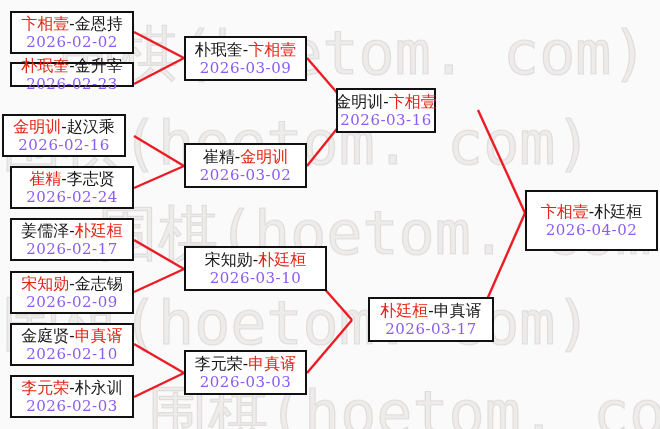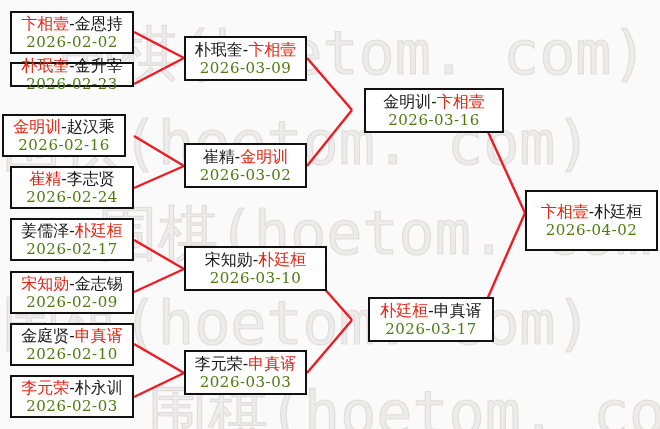--- a/index.html
+++ b/index.html
@@ -26,21 +26,21 @@
 
   
   .box{
     position:absolute;z-index:2;box-sizing:border-box;
     background:#ffffff;border:2px solid #111111;
     display:flex;flex-direction:column;align-items:center;justify-content:center;
     font-family:"DejaVu Serif","Liberation Serif",serif;
   }
   .names{font-size:16px;line-height:19px;color:#171717;white-space:nowrap;}
   .names .winner{color:var(--winner-red,#e42313);}
-  .date{font-size:15px;line-height:19px;color:#4d7c0f;letter-spacing:0.5px;}
+  .date{font-size:15px;line-height:19px;color:#8b5cf6;letter-spacing:0.5px;}
 </style>
 </head>
 <body>
 
 <div id="stage">
 
   <div class="wm" style="left:58px;top:18px">围棋(hoetom. com)</div>
   <div class="wm" style="left:2px;top:108px">围棋(hoetom. com)</div>
   <div class="wm" style="left:98px;top:198px">围棋(hoetom. com)</div>
   <div class="wm" style="left:2px;top:288px">围棋(hoetom. com)</div>
@@ -106,21 +106,21 @@
   </div>
   <div class="box" style="left:184px;top:246px;width:143px;height:45px">
     <div class="names"><span>宋知勋</span><span>-</span><span class="winner">朴廷桓</span></div>
     <div class="date">2026-03-10</div>
   </div>
   <div class="box" style="left:184px;top:350px;width:123px;height:45px">
     <div class="names"><span>李元荣</span><span>-</span><span class="winner">申真谞</span></div>
     <div class="date">2026-03-03</div>
   </div>
 
-  <div class="box" style="left:364px;top:88px;width:140px;height:45px">
+  <div class="box" style="left:336px;top:88px;width:100px;height:45px">
     <div class="names"><span>金明训</span><span>-</span><span class="winner">卞相壹</span></div>
     <div class="date">2026-03-16</div>
   </div>
   <div class="box" style="left:368px;top:297px;width:126px;height:45px">
     <div class="names"><span class="winner">朴廷桓</span><span>-</span><span>申真谞</span></div>
     <div class="date">2026-03-17</div>
   </div>
 
   <div class="box" style="left:525px;top:190px;width:133px;height:61px">
     <div class="names"><span class="winner">卞相壹</span><span>-</span><span>朴廷桓</span></div>

